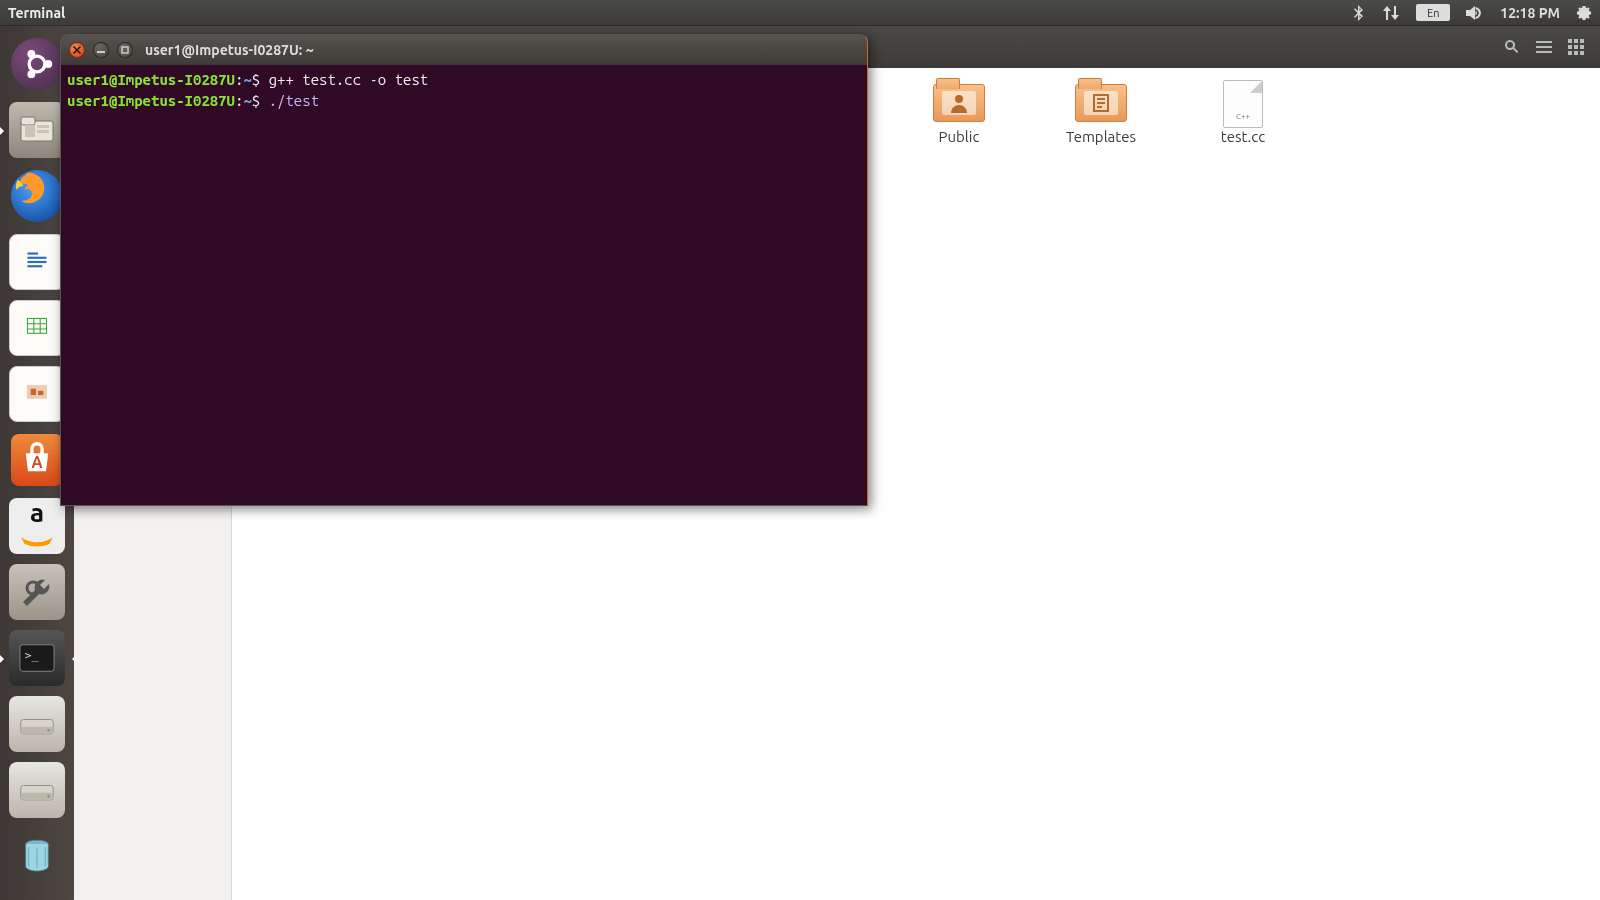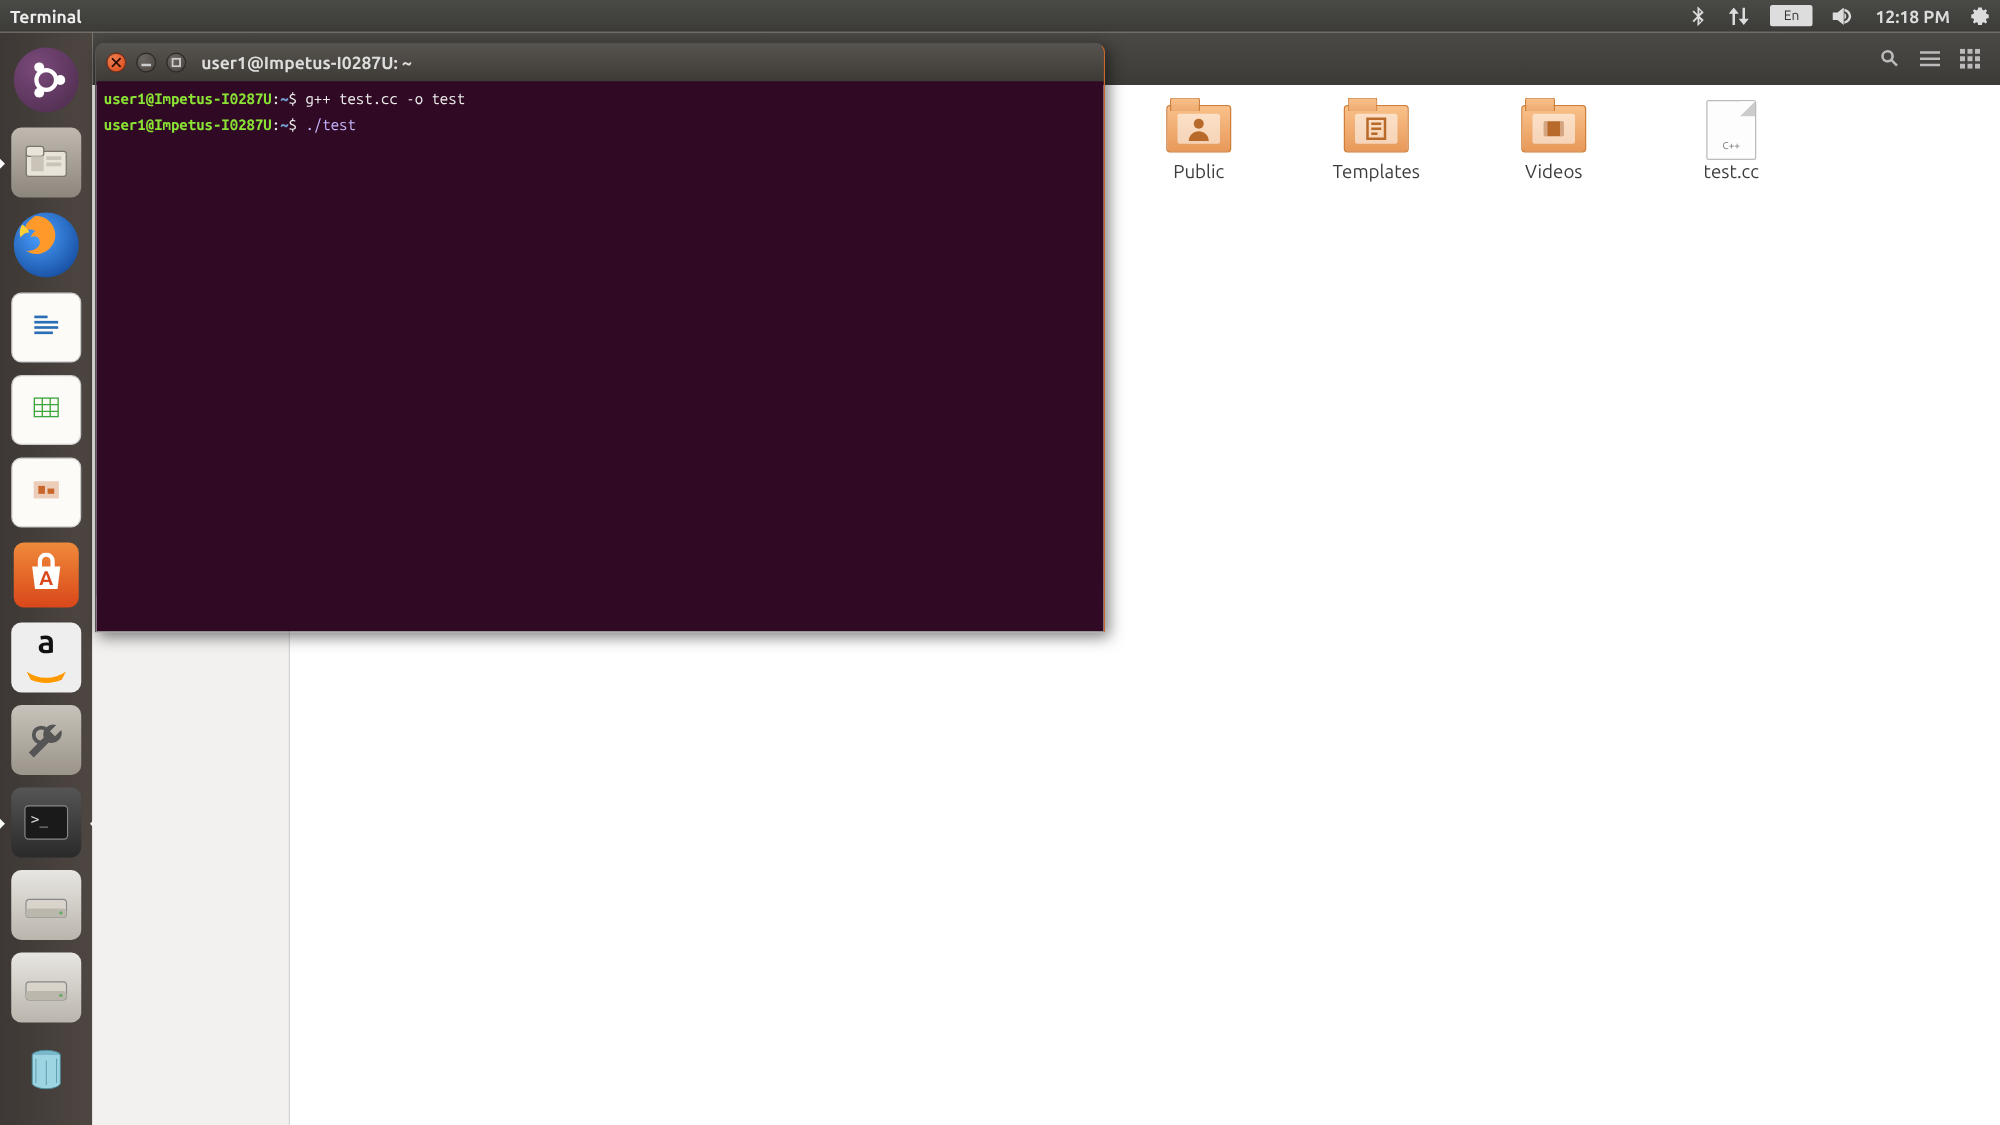--- a/index.html
+++ b/index.html
@@ -101,39 +101,39 @@
 }
 
 .execd {
   width:40px; height:40px; transform:rotate(45deg);
   background:linear-gradient(135deg,#cbb3e6,#9b7bc7);
   border:1px solid #7a5aa6; margin:4px auto 0; border-radius:4px;
 }
 
 
 #terminal {
-  position:absolute; left:76px; top:34px; width:808px; height:472px;
+  position:absolute; left:60px; top:34px; width:808px; height:472px;
   border-radius:8px 8px 0 0; box-shadow:3px 3px 12px rgba(0,0,0,0.5);
   border:1px solid #555; border-right-color:#c9682f; overflow:hidden;
 }
 #term-title {
   height:30px; background:linear-gradient(to bottom,#57534e,#3e3a36);
   display:flex; align-items:center; padding:0 8px; gap:8px;
 }
 .wbtn {
   width:16px; height:16px; border-radius:50%; border:1px solid rgba(0,0,0,0.5);
   cursor:pointer; display:flex; align-items:center; justify-content:center;
 }
 .wbtn.close { background:radial-gradient(circle at 30% 30%,#f08050,#d9471a); }
 .wbtn.min,.wbtn.max { background:radial-gradient(circle at 30% 30%,#6b6560,#4a4540); }
 .wbtn svg { width:8px; height:8px; fill:#2a0e00;}
 #term-title .tt { color:#ddd; font-size:14px; font-weight:bold; margin-left:4px;}
 #term-body {
   background:#300a24; height:calc(100% - 30px); padding:4px 6px;
-  font-family:"Ubuntu Mono","DejaVu Sans Mono",monospace; font-size:12px;
+  font-family:"Ubuntu Mono","DejaVu Sans Mono",monospace; font-size:15px;
   line-height:21px; color:#eee;
 }
 .pr-user { color:#8ae234; font-weight:bold; }
 .pr-path { color:#729fcf; font-weight:bold; }
 .cursor {
   display:inline-block; width:10px; height:17px; background:#eee; vertical-align:-2px;
 }
 </style>
 </head>
 <body>
@@ -327,34 +327,20 @@
                 <rect x="3" y="2" width="14" height="16" fill="none" stroke="#b86a2a" stroke-width="2"></rect>
                 <path d="M6 6h8M6 10h8M6 14h5" stroke="#b86a2a" stroke-width="2"></path>
               </svg>
             </div>
           </div>
         </div>
         <div>Templates</div>
       </div>
       <div class="fitem">
         <div class="ic">
-          <div class="folder">
-            <div class="glyph">
-              <svg viewBox="0 0 20 20">
-                <rect x="2" y="4" width="16" height="12" rx="1"></rect>
-                <rect x="2" y="4" width="3" height="12" fill="#fff" opacity="0.4"></rect>
-                <rect x="15" y="4" width="3" height="12" fill="#fff" opacity="0.4"></rect>
-              </svg>
-            </div>
-          </div>
-        </div>
-        <div>Videos</div>
-      </div>
-      <div class="fitem">
-        <div class="ic">
           <div class="docfile">
             <div class="tag">C++</div>
           </div>
         </div>
         <div>test.cc</div>
       </div>
     </div>
 </div>
 
 <div id="terminal">

